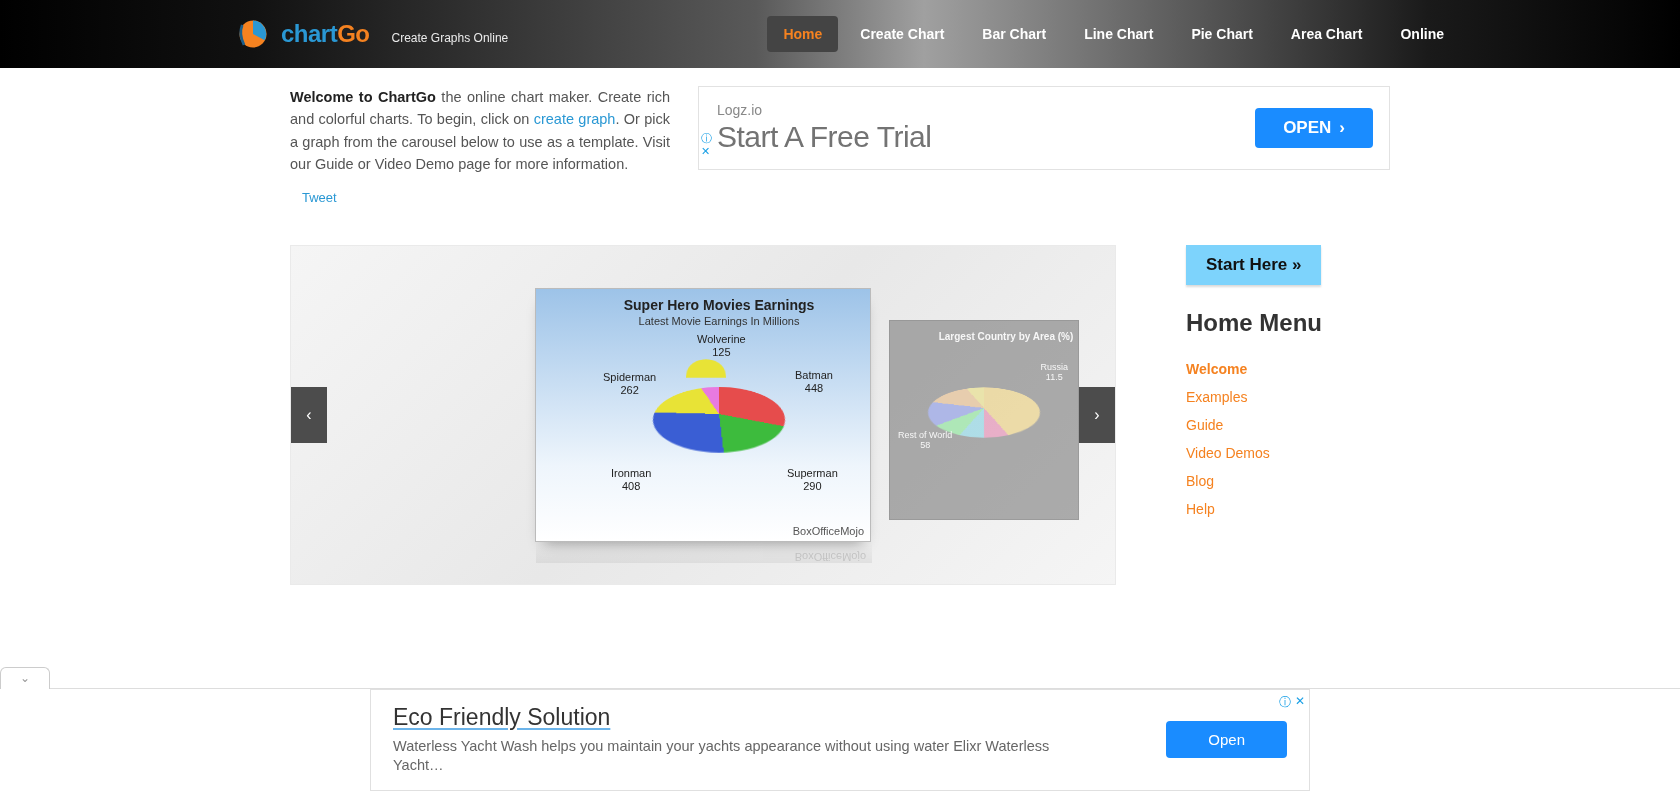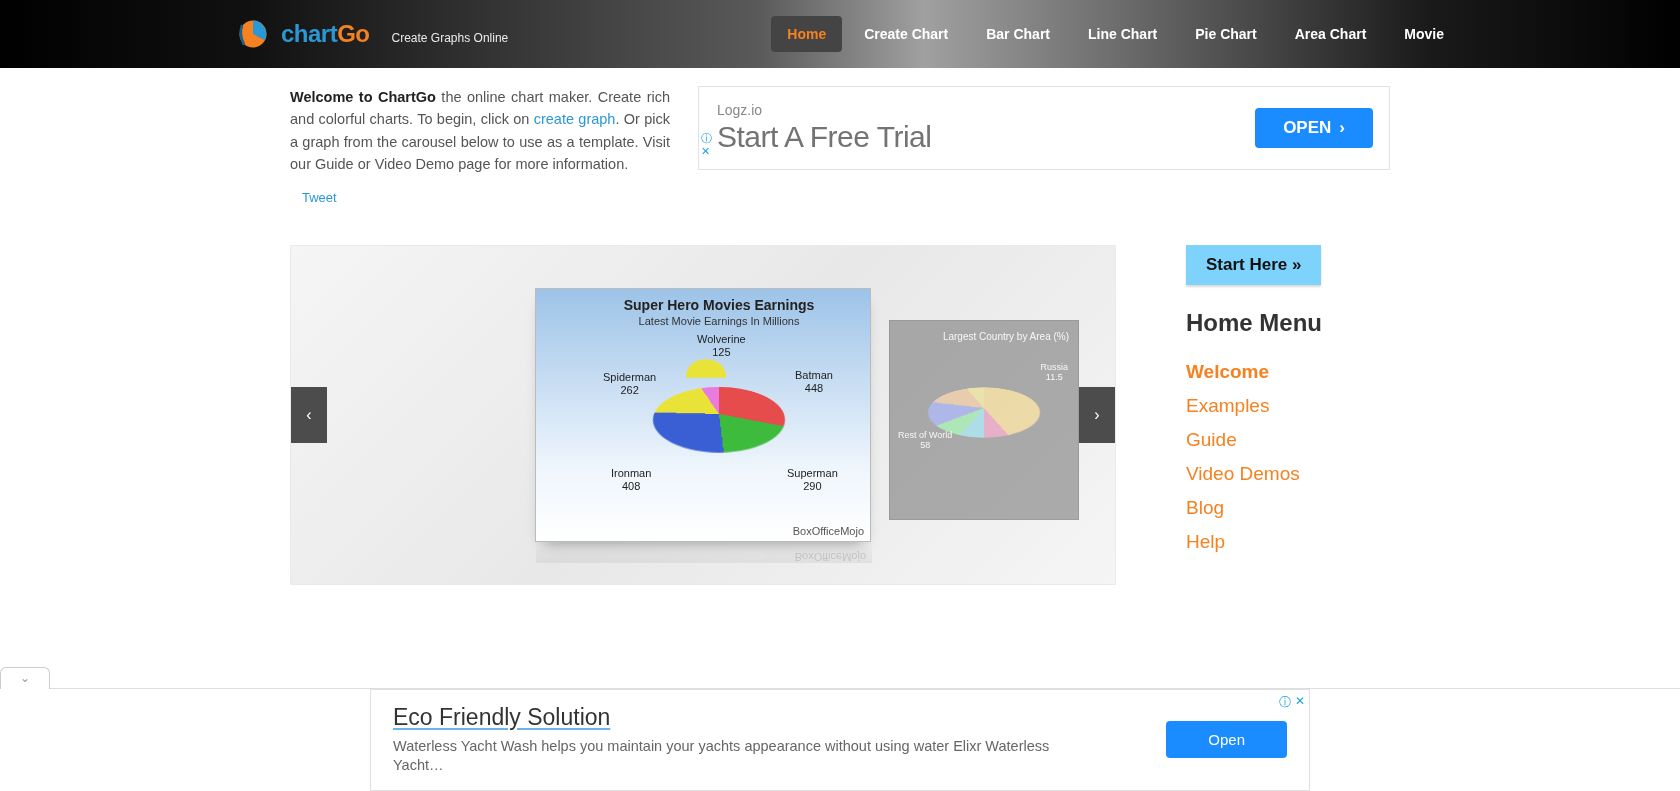--- a/index.html
+++ b/index.html
@@ -90,35 +90,35 @@
   }
   .slice-pull { position:absolute; width:38px; height:26px; background:#e8e336; border-radius:50% 50% 0 0 / 80% 80% 0 0; left:68px; top:16px; transform: perspective(180px) rotateX(45deg); }
   .pie-lbl { position: absolute; font-size: 11px; color: #222; text-align: center; line-height: 1.15; }
   .chart-source { position: absolute; right: 6px; bottom: 4px; font-size: 11px; color: #555; }
 
   .carousel-side {
     position:absolute; right:36px; top:74px; width:190px; height:200px;
     background: #6f6f6f; border:1px solid #555; opacity:0.55;
     display:flex; flex-direction:column; align-items:center;
   }
-  .cs-title { font-size:10px; color:#fff; font-weight:normal; margin-top:10px;padding-left:44px; }
+  .cs-title { font-size:10px; color:#fff; font-weight:bold; margin-top:10px;padding-left:44px; }
   .cs-pie {
     width:110px; height:76px; border-radius:50%; margin-top:28px;
     background: conic-gradient(#eacb6e 0 150deg, #e27aa8 150deg 180deg, #7ad0e2 180deg 210deg, #7ae28a 210deg 240deg, #7a8ae2 240deg 280deg, #e2b27a 280deg 330deg, #e6da76 330deg 360deg);
     transform: perspective(160px) rotateX(50deg);
   }
   .cs-lbl { position:absolute; font-size:9px; color:#fff; line-height:1.1; text-align:center;}
 
   
   .sidebar { flex: 0 0 200px; }
   .start-btn { background: #7dd3fc; color: #111; font-weight: bold; font-size: 17px; padding: 10px 20px; border: none; cursor: pointer; box-shadow: 0 2px 2px rgba(0,0,0,0.15); margin-bottom: 24px; }
   .menu-hdr { font-size: 24px; font-weight: bold; color: #333; margin-bottom: 18px; }
   .menu-list { list-style: none; }
   .menu-item { padding: 6px 0; }
-  .menu-item a { color: #f58220; font-size: 19px; cursor: pointer; text-decoration: none; }
+  .menu-item a { color: #f58220; font-size: 14px; cursor: pointer; text-decoration: none; }
   .menu-item.active a { font-weight: bold; }
 
   
   .bottom-bar { position: fixed; left:0; right:0; bottom:0; background:#fff; border-top:1px solid #ddd; display:flex; justify-content:center; padding:0; }
   .bottom-collapse { position:absolute; left:0; top:-22px; width:50px; height:22px; background:#fff; border:1px solid #ccc; border-bottom:none; border-radius:6px 6px 0 0; display:flex; align-items:center; justify-content:center; font-size:12px; color:#999; cursor:pointer; }
   .bottom-ad { width:940px; border:1px solid #e0e0e0; padding:14px 22px; display:flex; align-items:center; position:relative; }
   .ba-close { position:absolute; right:4px; top:4px; font-size:12px; color:#1aa0e6; display:flex; gap:4px;}
   .ba-title { font-size:23px; color:#333; text-decoration: underline; text-decoration-color:#6cb4ea; text-underline-offset:3px; margin-bottom:6px; }
   .ba-body { font-size:14.5px; color:#666; max-width:660px; line-height:1.35; }
   .ba-btn { margin-left:auto; background:#1a8cff; color:#fff; font-size:15px; padding:10px 42px; border-radius:4px; cursor:pointer; }
@@ -139,21 +139,21 @@
     </span>
     <span class="logo-tag">Create Graphs Online</span>
   </div>
   <nav class="nav">
     <div class="nav-item active">Home</div>
     <div class="nav-item">Create Chart</div>
     <div class="nav-item">Bar Chart</div>
     <div class="nav-item">Line Chart</div>
     <div class="nav-item">Pie Chart</div>
     <div class="nav-item">Area Chart</div>
-    <div class="nav-item">Movie</div>
+    <div class="nav-item">Online</div>
   </nav>
 </header>
 
 <div class="page">
 
   <div class="topcols">
     <div class="intro-col">
       <p class="intro-text">
         <b>Welcome to ChartGo</b><span> the online chart maker. Create rich and colorful charts. To begin, click on </span><a>create graph</a><span>. Or pick a graph from the carousel below to use as a template. Visit our Guide or Video Demo page for more information.</span>
       </p>

